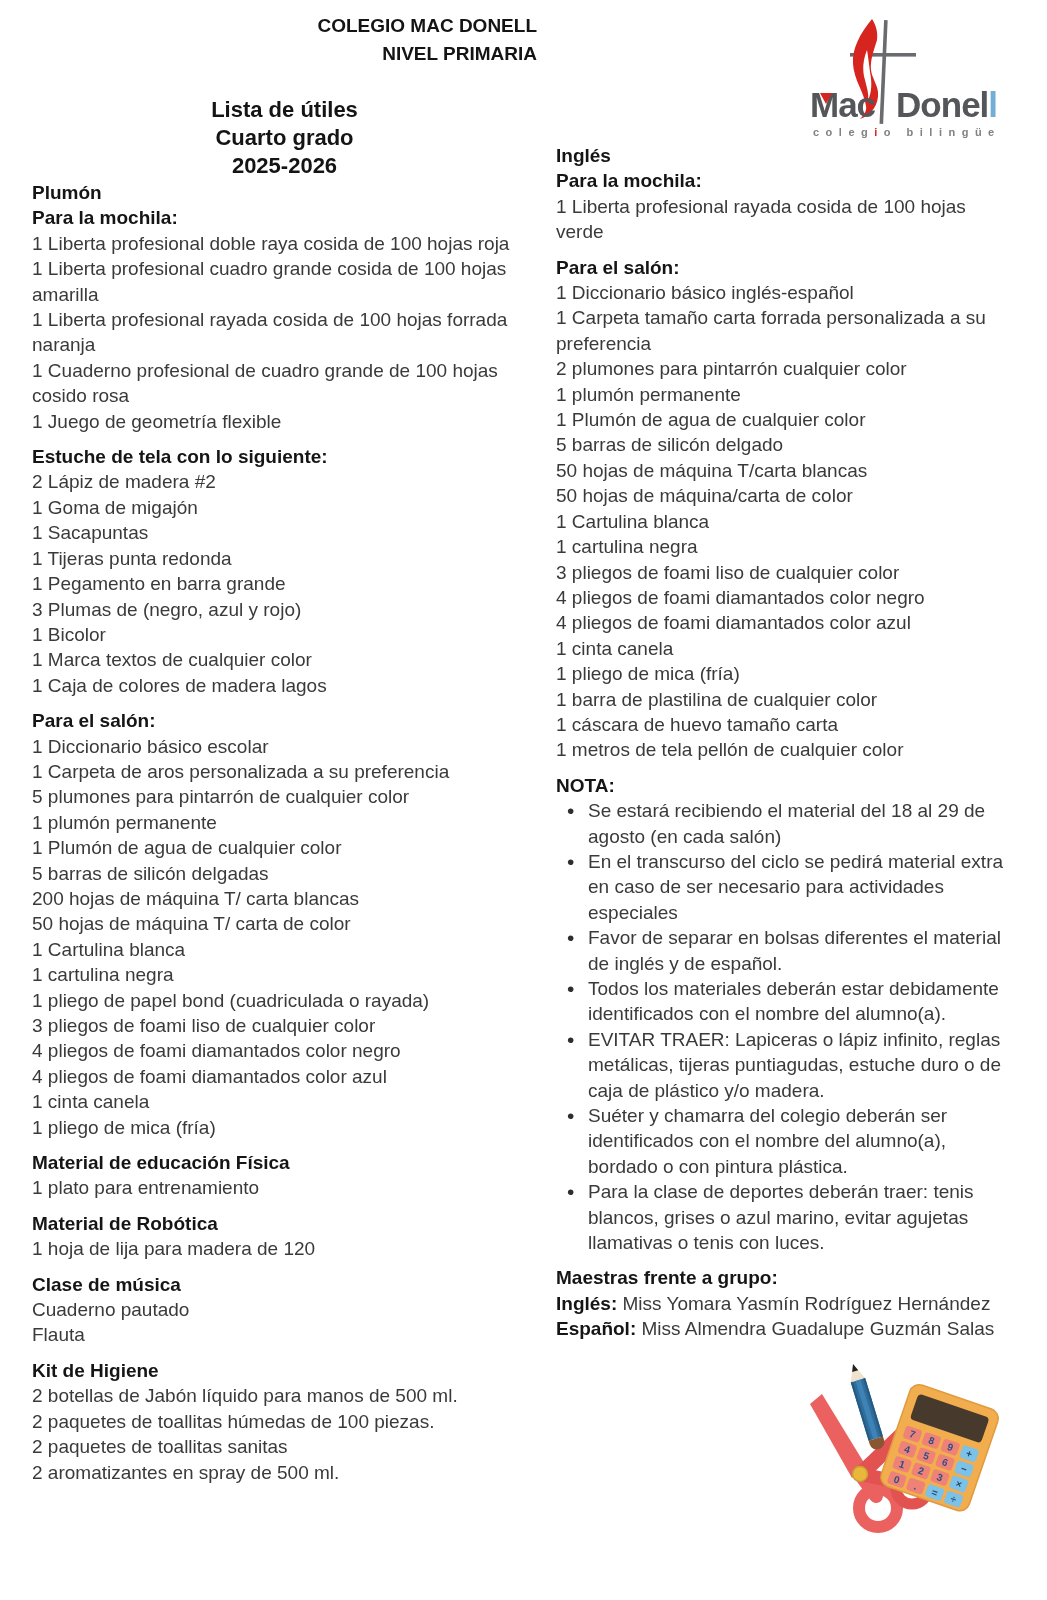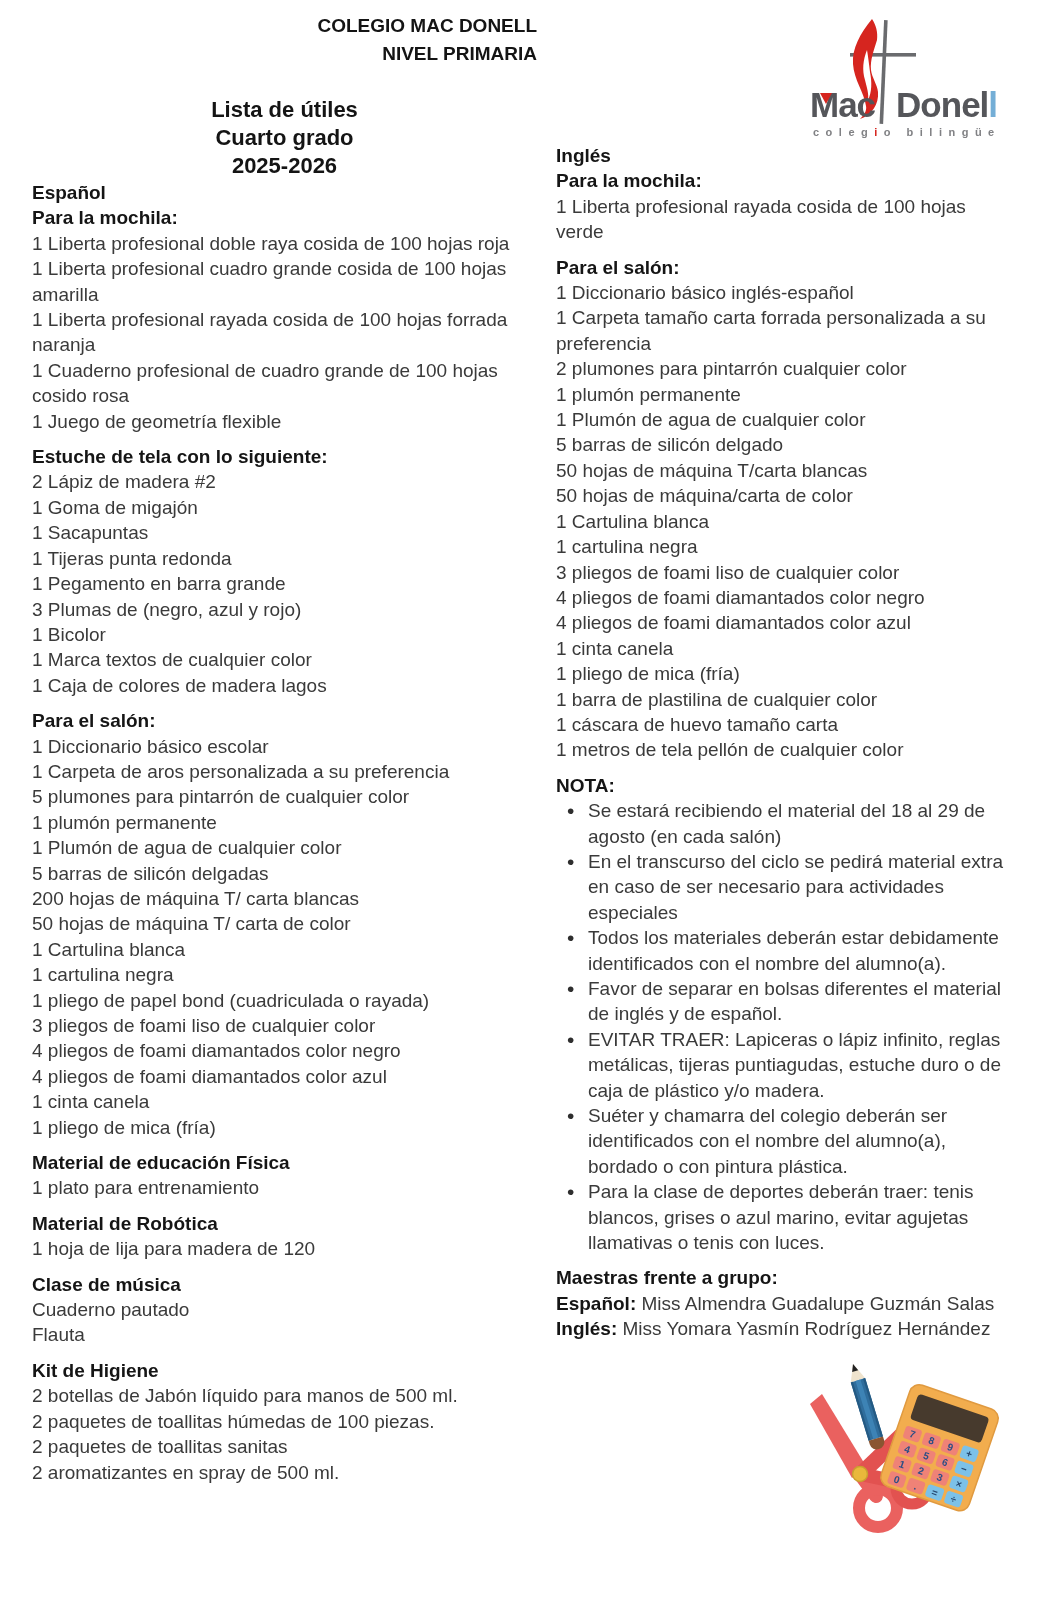--- a/index.html
+++ b/index.html
@@ -64,21 +64,21 @@
         <div>COLEGIO MAC DONELL</div>
         <div>NIVEL PRIMARIA</div>
       </div>
       <div class="doc-title">
         <div>Lista de útiles</div>
         <div>Cuarto grado</div>
         <div>2025-2026</div>
       </div>
       <div>
           <section class="sec">
-            <div class="h">Español</div>
+            <div class="h">Plumón</div>
             <div class="h">Para la mochila:</div>
             <div class="item">1 Liberta profesional doble raya cosida de 100 hojas roja</div>
             <div class="item">1 Liberta profesional cuadro grande cosida de 100 hojas
 amarilla</div>
             <div class="item">1 Liberta profesional rayada cosida de 100 hojas forrada
 naranja</div>
             <div class="item">1 Cuaderno profesional de cuadro grande de 100 hojas
 cosido rosa</div>
             <div class="item">1 Juego de geometría flexible</div>
           </section>
@@ -167,39 +167,39 @@
             <div class="item">1 metros de tela pellón de cualquier color</div>
           </section>
           <section class="sec">
             <div class="h">NOTA:</div>
             <ul class="bullets">
               <li>Se estará recibiendo el material del 18 al 29 de
 agosto (en cada salón)</li>
               <li>En el transcurso del ciclo se pedirá material extra
 en caso de ser necesario para actividades
 especiales</li>
+              <li>Favor de separar en bolsas diferentes el material
+de inglés y de español.</li>
               <li>Todos los materiales deberán estar debidamente
 identificados con el nombre del alumno(a).</li>
-              <li>Favor de separar en bolsas diferentes el material
-de inglés y de español.</li>
               <li>EVITAR TRAER: Lapiceras o lápiz infinito, reglas
 metálicas, tijeras puntiagudas, estuche duro o de
 caja de plástico y/o madera.</li>
               <li>Suéter y chamarra del colegio deberán ser
 identificados con el nombre del alumno(a),
 bordado o con pintura plástica.</li>
               <li>Para la clase de deportes deberán traer: tenis
 blancos, grises o azul marino, evitar agujetas
 llamativas o tenis con luces.</li>
             </ul>
           </section>
           <section class="sec">
             <div class="h">Maestras frente a grupo:</div>
+            <div class="item teacher-line"><b>Inglés:</b> Miss Yomara Yasmín Rodríguez Hernández</div>
             <div class="item teacher-line"><b>Español:</b> Miss Almendra Guadalupe Guzmán Salas</div>
-            <div class="item teacher-line"><b>Inglés:</b> Miss Yomara Yasmín Rodríguez Hernández</div>
           </section>
         </div>
 
       
       <svg class="clipart" width="200" height="192" viewBox="0 0 200 192">
         <g>
           <polygon points="4,48 16,38 60,110 46,122" fill="#ea615f"></polygon>
           <polygon points="100,64 110,76 62,122 52,110" fill="#e25250"></polygon>
           <path d="M54,118 L70,140" stroke="#ea615f" stroke-width="14" stroke-linecap="round" fill="none"></path>
           <circle cx="72" cy="152" r="19" fill="none" stroke="#ea615f" stroke-width="12"></circle>

